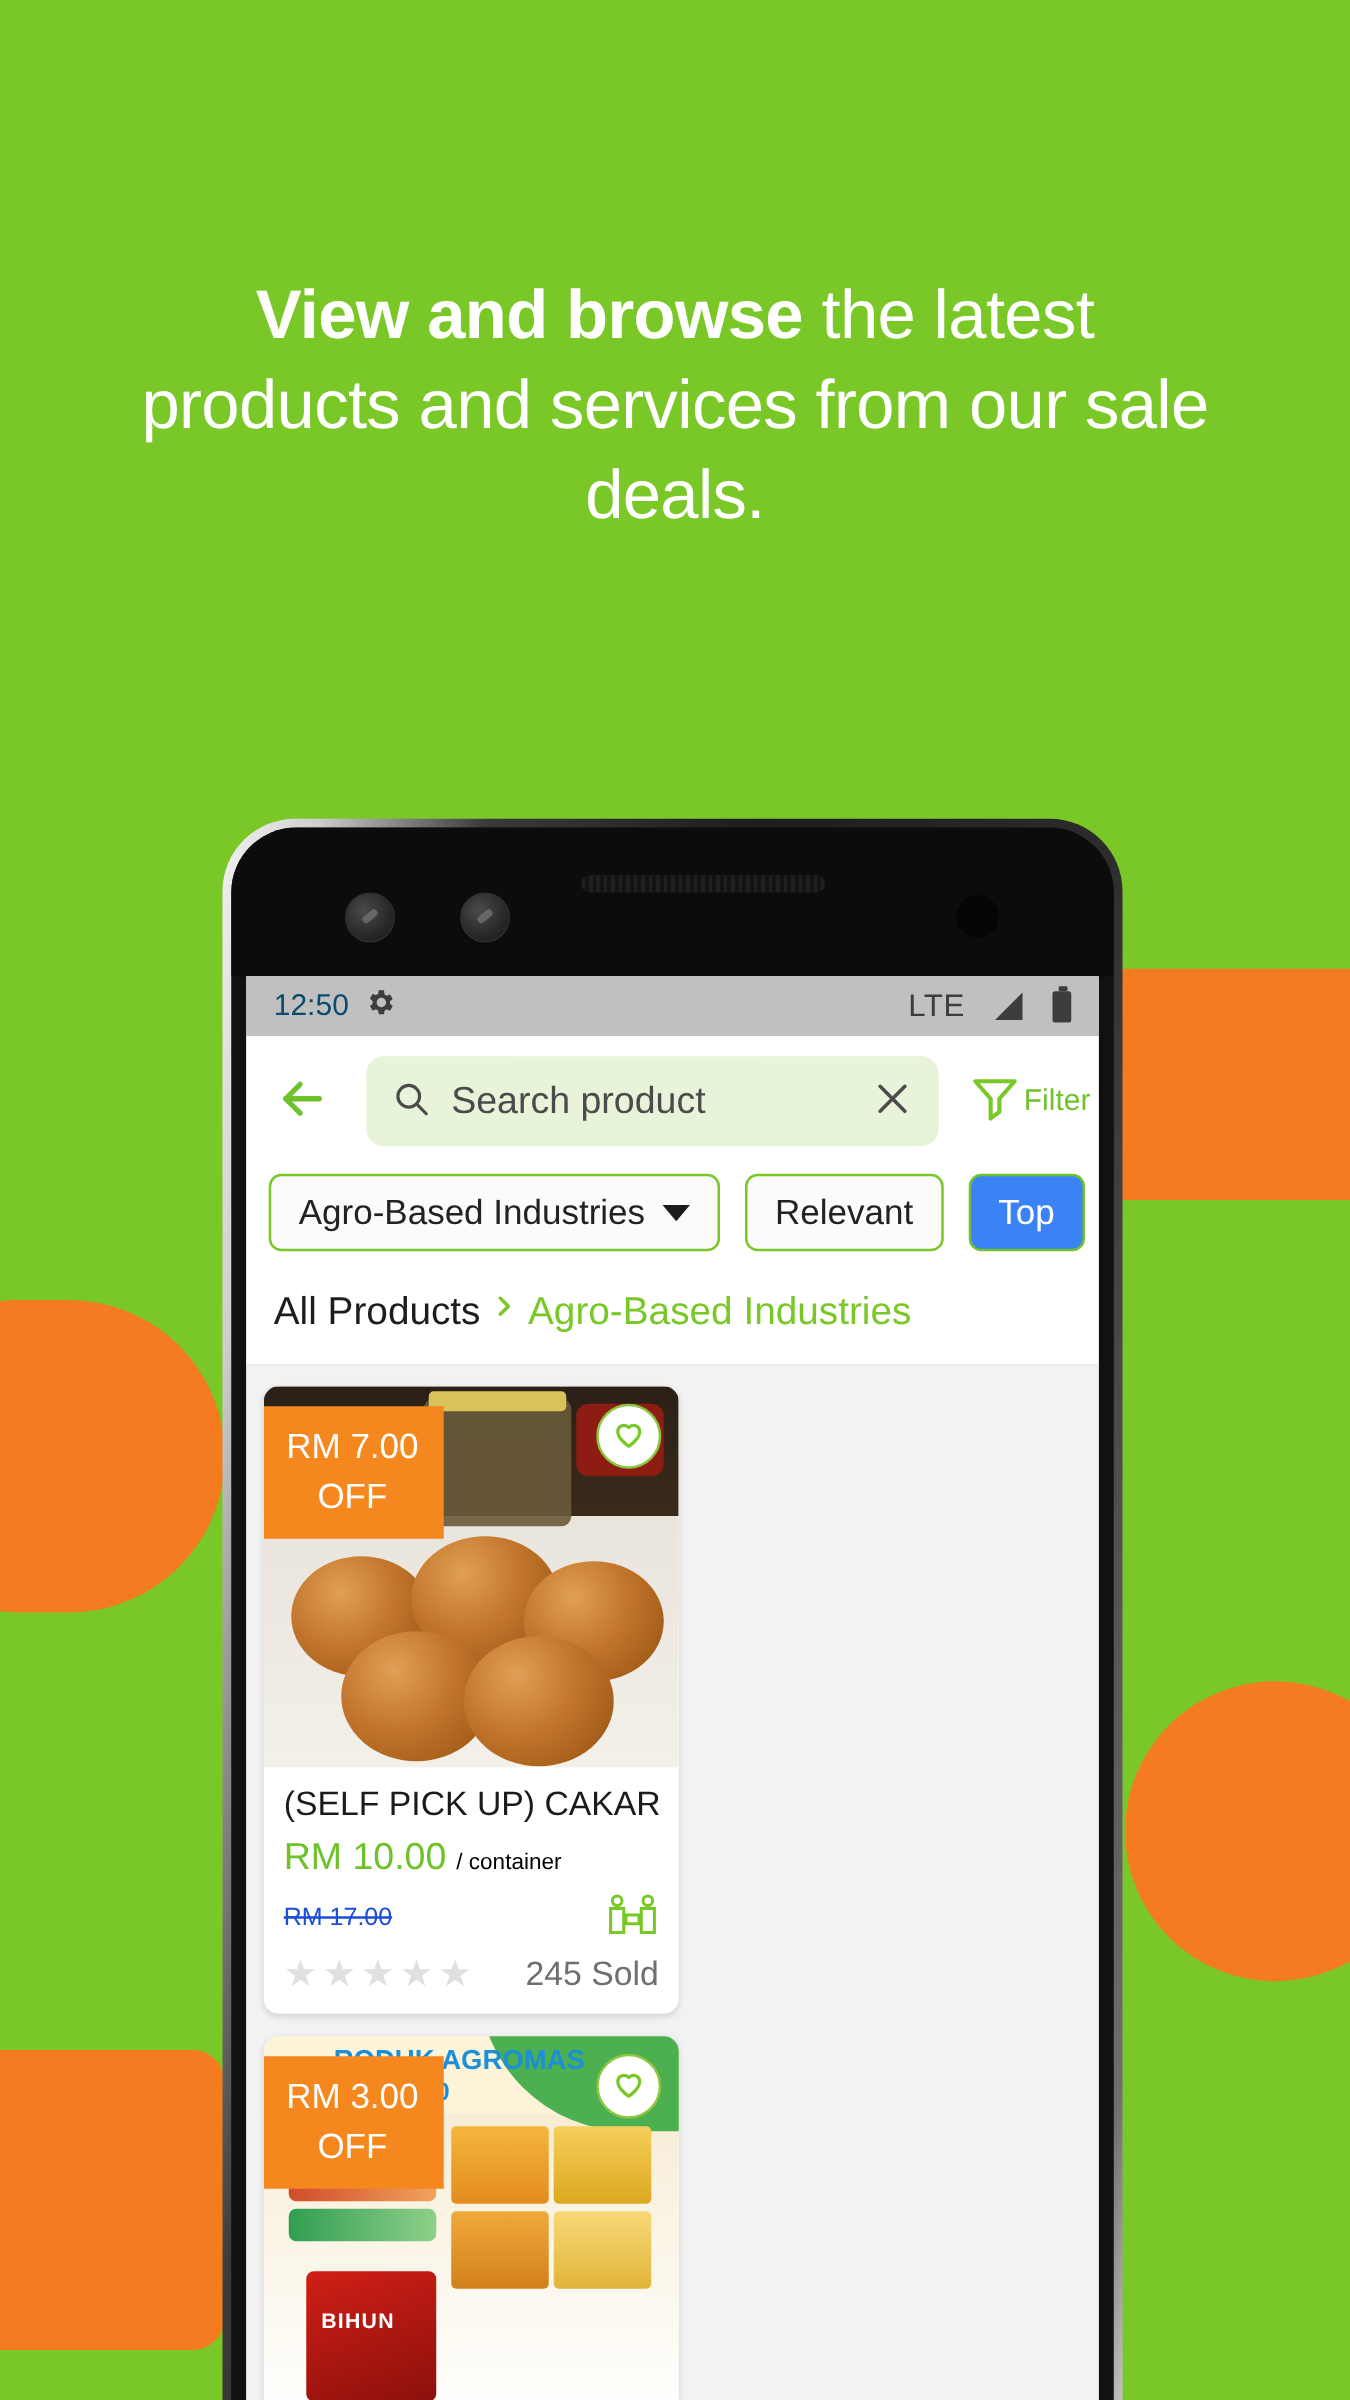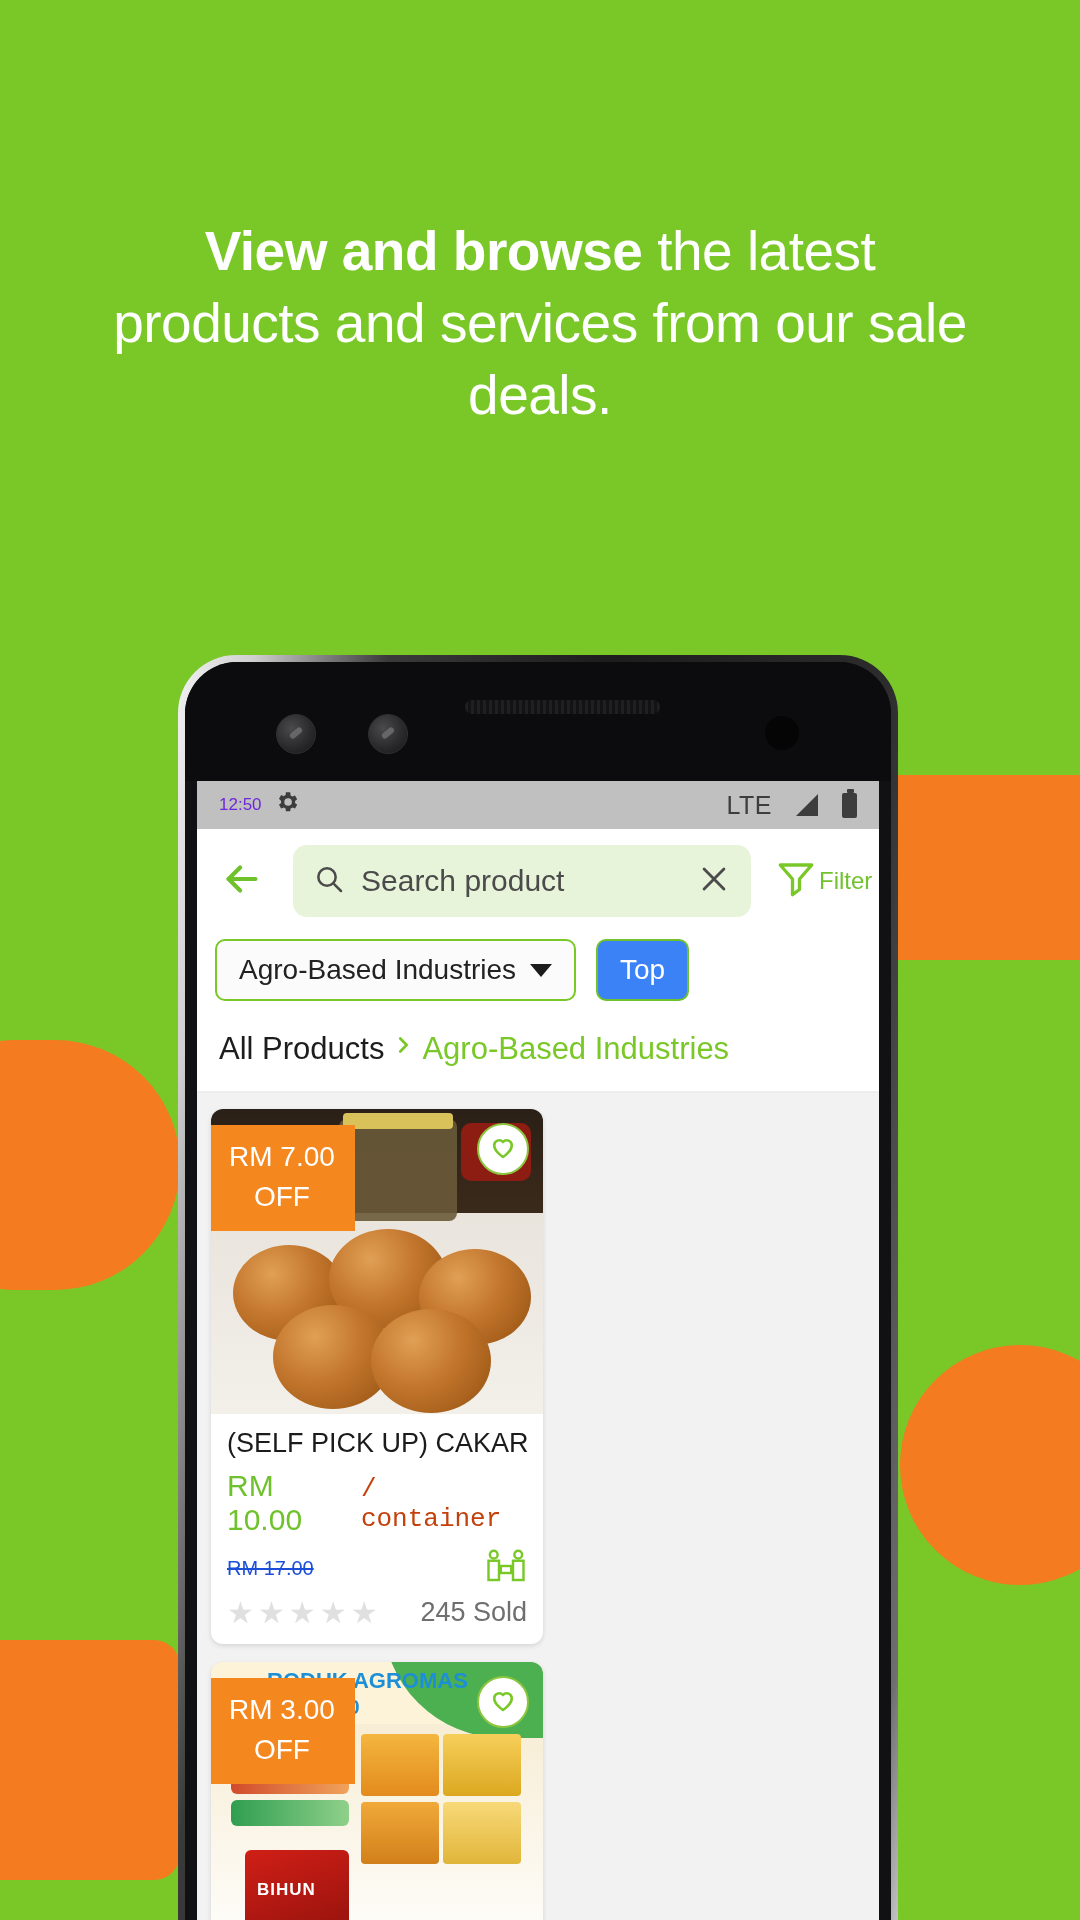--- a/index.html
+++ b/index.html
@@ -73,21 +73,21 @@
 
   
   .screen {
     position: absolute; top: 119px; left: 12px; right: 12px; bottom: 0;
     background: #ffffff; overflow: hidden;
   }
   .statusbar {
     height: 48px; background: #c0c0c0; display: flex; align-items: center;
     padding: 0 22px; color: #3b3b3b; font-size: 27px;
   }
-  .statusbar .time { font-size: 17px; color:#6d28d9; }
+  .statusbar .time { font-size: 24px; color:#0c4a6e; }
   .sb-right { margin-left: auto; display: flex; align-items: center; gap: 24px; }
   .lte { font-size: 25px; color:#3d3d3d; letter-spacing:.5px;}
   .sig { width: 0; height: 0; border-left: 22px solid transparent; border-bottom: 22px solid #3d3d3d; }
   .batt { width: 15px; height: 25px; border: 2px solid #3d3d3d; border-radius: 2px; background:#3d3d3d; position:relative;}
   .batt:before { content:""; position:absolute; top:-6px; left:3px; width:7px;height:4px;background:#3d3d3d;border-radius:1px;}
 
   
   .searchrow { display: flex; align-items: center; padding: 16px 18px 14px 18px; gap: 24px; background:#fff;}
   .back-btn { width: 54px; height: 54px; display:flex; align-items:center; justify-content:center; flex: 0 0 auto;}
   .searchbox {
@@ -132,21 +132,21 @@
   }
   .badge .off { display:block; font-size:28px; }
   .heart {
     position: absolute; right: 14px; top: 14px; width: 52px; height: 52px;
     background: #fff; border: 2px solid #8bc63e; border-radius: 50%;
     display: flex; align-items: center; justify-content: center; z-index:3;
   }
   .card-body { padding: 14px 16px 16px 16px; }
   .p-title { font-size: 27px; color: #1b1b1b; white-space: nowrap; overflow: hidden; }
   .p-price { margin-top: 10px; font-size: 30px; color: #6fc22c; display:flex; align-items:baseline; gap:8px;}
-  .p-price .unit { color: #c2410c; font-size: 26px; font-family: Liberation Mono, monospace; }
+  .p-price .unit { color: #000000; font-size: 18px; }
   .p-old-row { margin-top: 8px; display:flex; align-items:center; justify-content:space-between; }
   .p-old { font-size: 20px; color: #1d4ed8; text-decoration: line-through; }
   .p-foot { margin-top: 6px; display: flex; align-items: center; justify-content: space-between; }
   .stars { display: flex; gap: 4px; }
   .star { color: #e0e0e0; font-size: 30px; line-height: 30px; }
   .sold { font-size: 27px; color: #6f6f6f; }
 
   
   .art { position:absolute; inset:0; }
   .art1 { background: linear-gradient(180deg,#2b2017 0%, #3a2a1a 34%, #e9e4dc 34%, #f3f0ea 100%); }
@@ -255,20 +255,23 @@
             </span>
             <span class="lbl">Filter</span>
           </div>
         </div>
 
         <div class="chips">
           <div class="chip">
             <span>Agro-Based Industries</span>
             <span class="caret"></span>
           </div>
+          <div class="chip">
+            <span>Relevant</span>
+          </div>
           <div class="chip active">
             <span>Top</span>
           </div>
         </div>
 
         <div class="breadcrumb">
           <span class="crumb-root">All Products</span>
           <span>
             <svg width="22" height="28" viewBox="0 0 24 24" fill="none" stroke="#7ac828" stroke-width="3" stroke-linecap="round" stroke-linejoin="round">
                 <path d="M9 5l7 7-7 7"></path>

